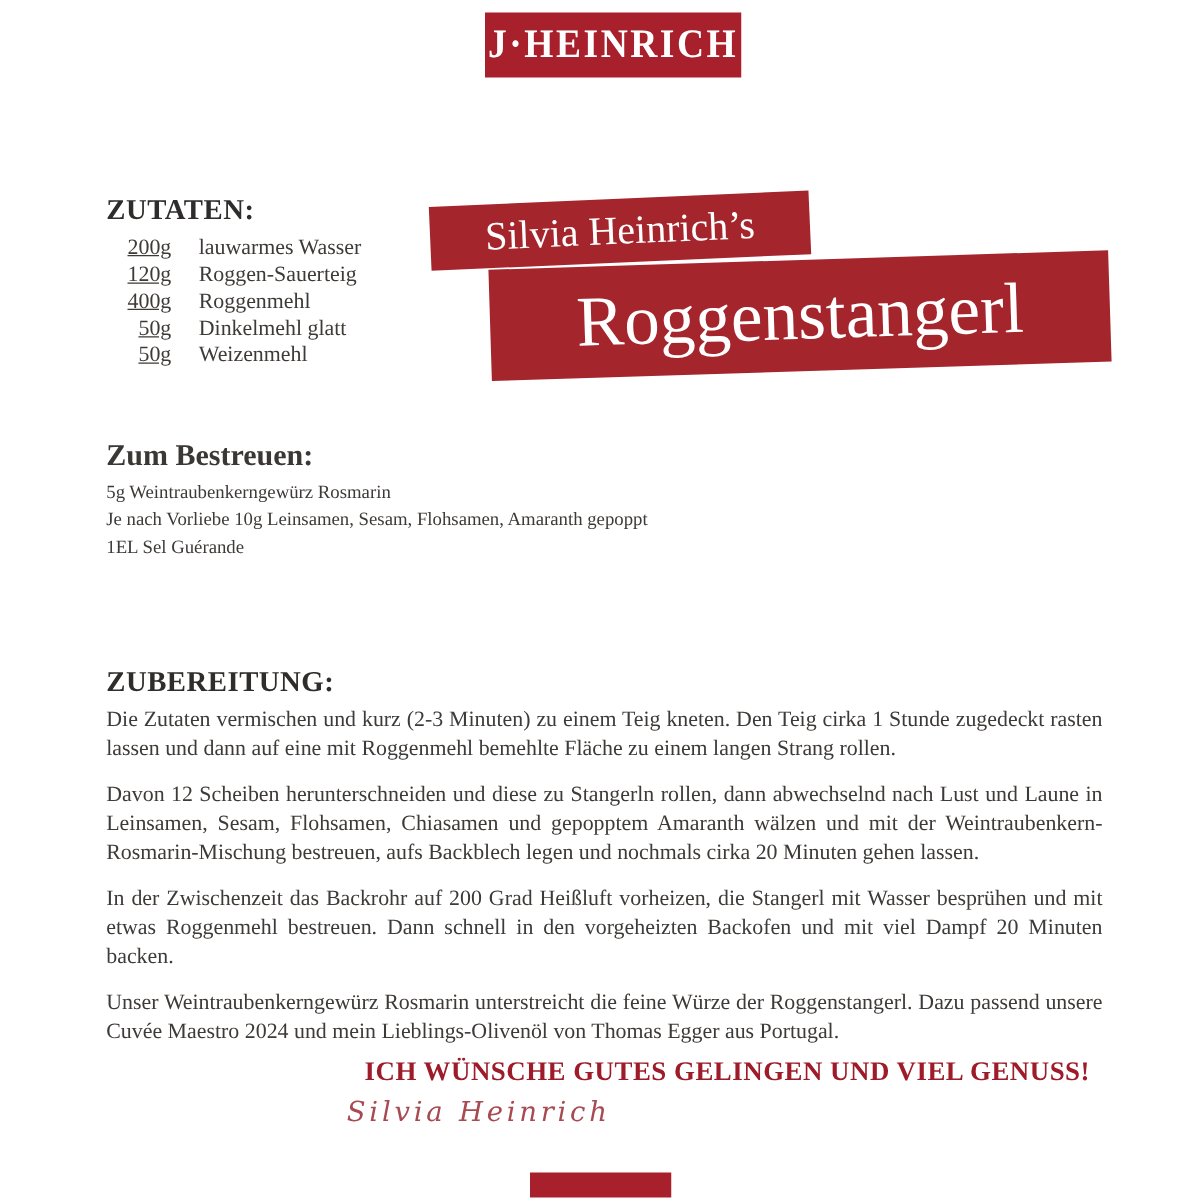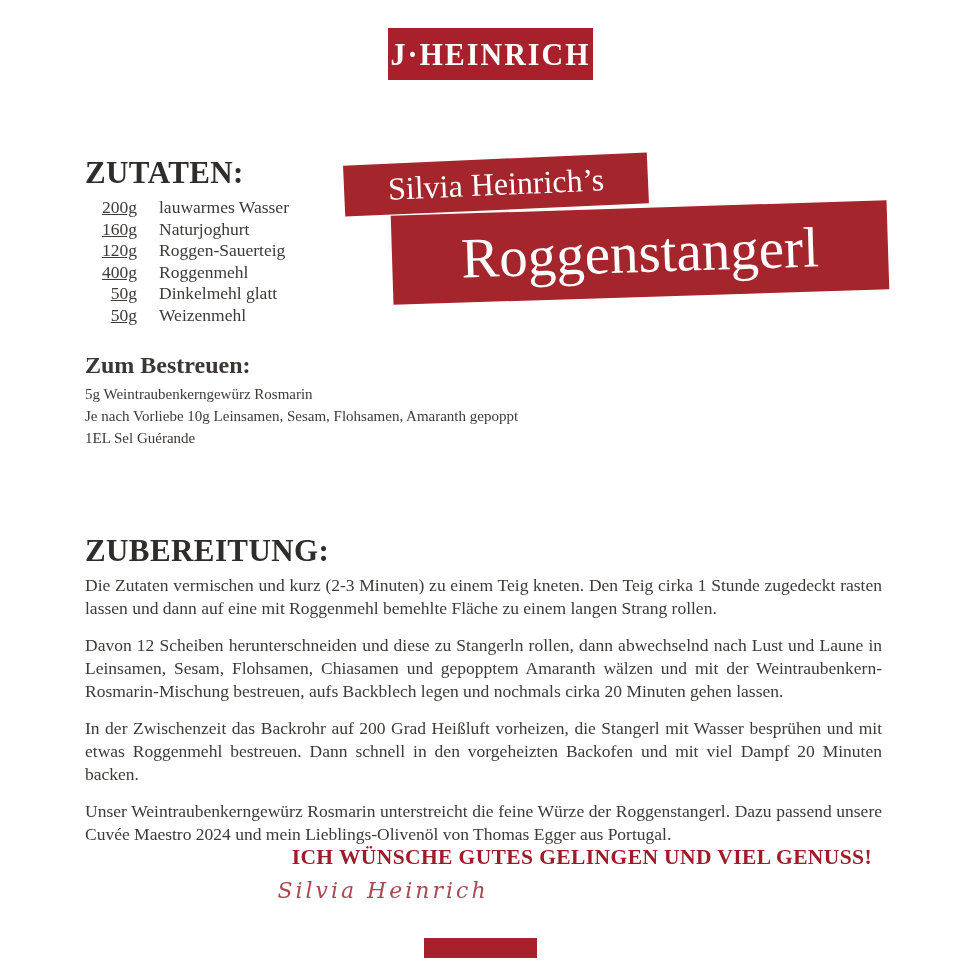--- a/index.html
+++ b/index.html
@@ -11,33 +11,33 @@
     position: relative;
     overflow: hidden;
   }
   .canvas { position: absolute; left: 0; top: 0; width: 960px; height: 960px; }
 
   
   .logo-box {
     position: absolute; left: 388px; top: 10px;
     width: 205px; height: 52px;
     background: #a8202c;
-    display: flex; align-items: center; justify-content: center; margin-top: 18px;
+    display: flex; align-items: center; justify-content: center;
   }
   .logo-text {
     color: #ffffff; font-weight: 700; font-size: 30px;
     letter-spacing: 2px; transform: scaleY(1.08);
     font-family: "Liberation Serif", serif;
     white-space: nowrap;
   }
 
   
   .ingredients { position: absolute; left: 85px; top: 155px; width: 260px; }
   .section-heading {
-    font-size: 31px; font-weight: 700; color: #2f2d2b;
+    font-size: 23px; font-weight: 700; color: #2f2d2b;
     letter-spacing: 0.4px; margin-bottom: 6px;
   }
   .ing-row { display: flex; font-size: 17.5px; line-height: 21.5px; color: #3d3a37; }
   .ing-amt { width: 52px; text-align: right; margin-right: 22px; text-decoration: underline; }
 
   
   .banner-small {
     position: absolute; left: 344px; top: 159px; width: 304px; height: 51px;
     background: #a5252c; transform: rotate(-2.5deg);
     display: flex; align-items: center; justify-content: center;
@@ -89,24 +89,20 @@
     <span class="logo-text">J·HEINRICH</span>
   </div>
 
   <div class="ingredients">
     <div class="section-heading">ZUTATEN:</div>
     <div class="ing-row">
       <span class="ing-amt">200g</span>
       <span class="ing-name">lauwarmes Wasser</span>
     </div>
     <div class="ing-row">
-      <span class="ing-amt">160g</span>
-      <span class="ing-name">Naturjoghurt</span>
-    </div>
-    <div class="ing-row">
       <span class="ing-amt">120g</span>
       <span class="ing-name">Roggen-Sauerteig</span>
     </div>
     <div class="ing-row">
       <span class="ing-amt">400g</span>
       <span class="ing-name">Roggenmehl</span>
     </div>
     <div class="ing-row">
       <span class="ing-amt">50g</span>
       <span class="ing-name">Dinkelmehl glatt</span>

